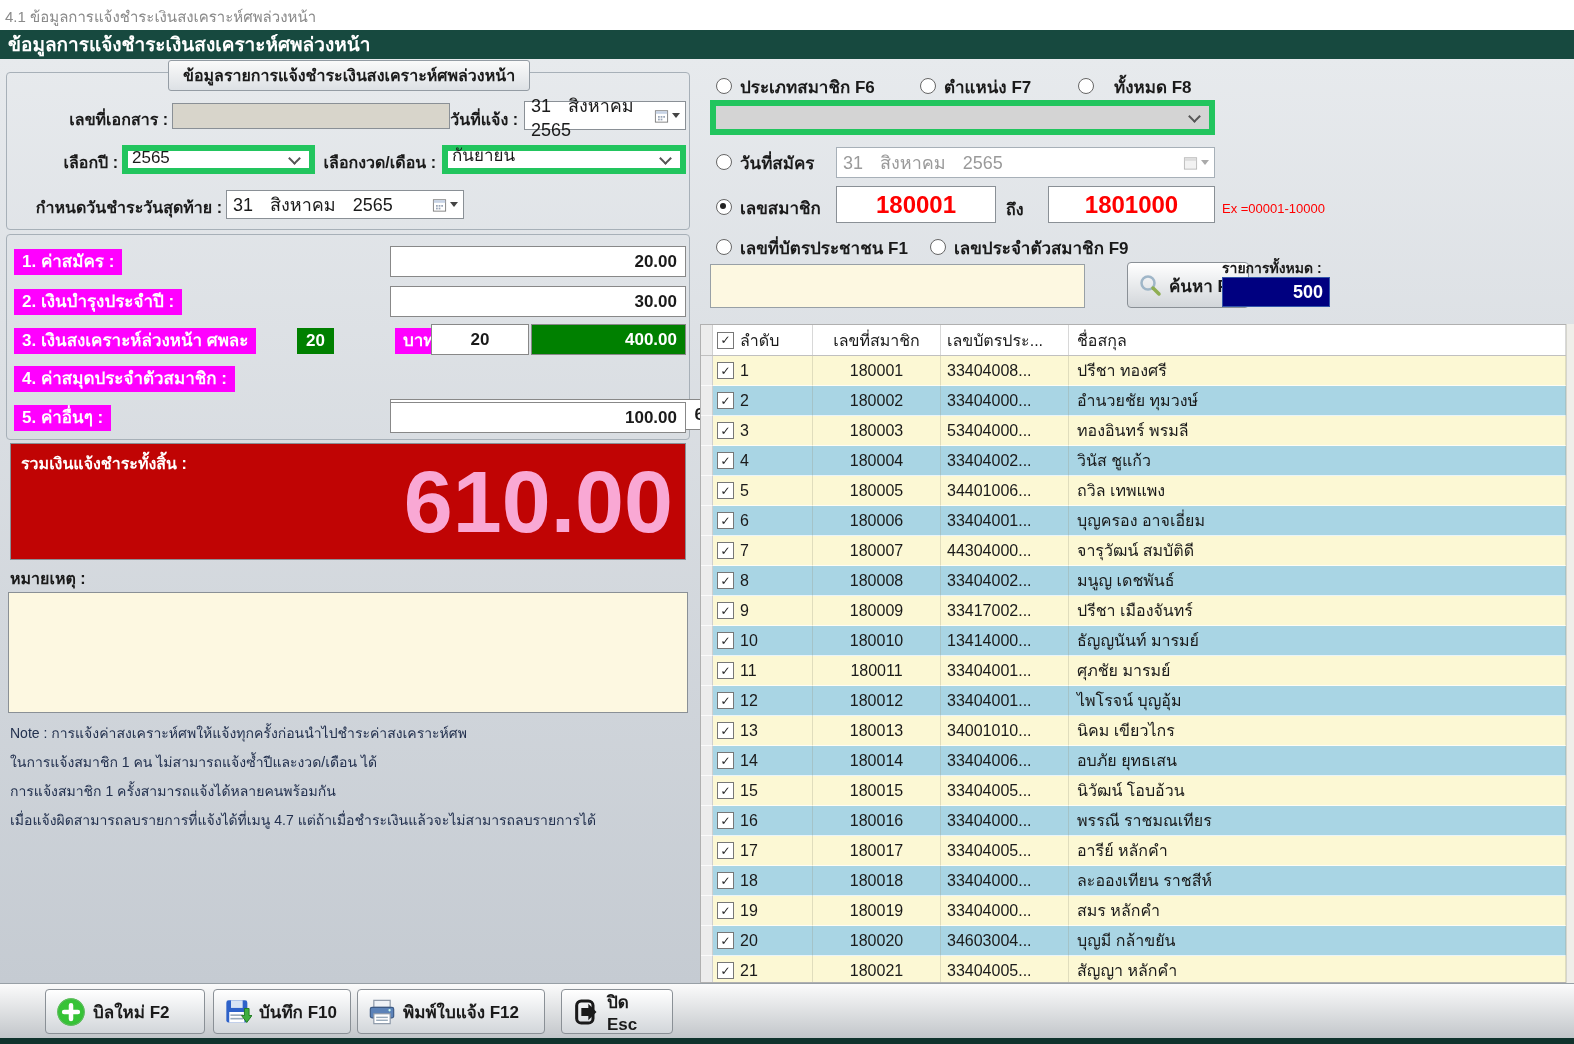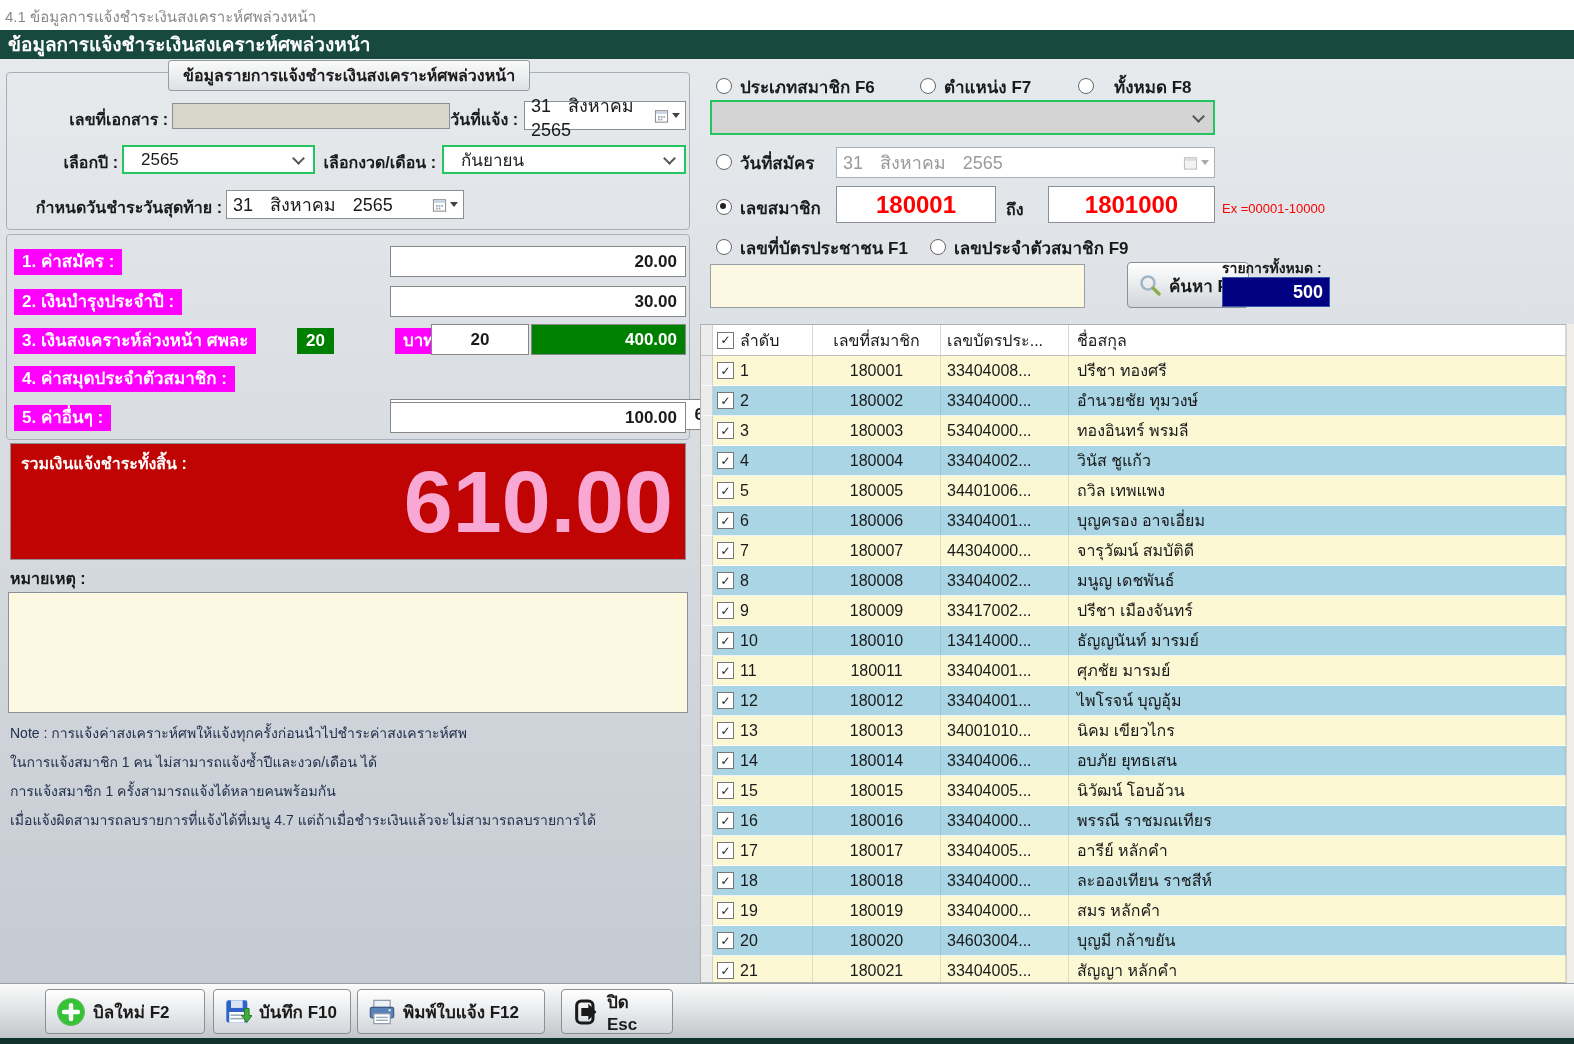--- a/index.html
+++ b/index.html
@@ -22,22 +22,22 @@
                border:1px solid #949ca4;border-radius:3px;font-weight:bold;font-size:16px;}
   .flabel{position:absolute;font-size:16px;font-weight:bold;text-align:right;}
   .inp{position:absolute;background:#fff;border:1px solid #8a9096;box-sizing:border-box;font-size:17px;}
   .inp-disabled{background:#d8d5cb;}
   .datebox{display:flex;align-items:center;padding-left:6px;}
   .datebox .date-text{flex:1;word-spacing:12px;font-size:18px;}
   .datebox.disabled .date-text{color:#9a9a9a;}
   .cal-wrap{display:flex;align-items:center;gap:3px;padding-right:5px;}
   .arr-down{width:0;height:0;border-left:4px solid transparent;border-right:4px solid transparent;border-top:5px solid #444;}
   .disabled .arr-down{border-top-color:#aaa;}
-  .combo{position:absolute;background:#fff;border:2px solid #22c55e;box-sizing:border-box;font-size:17px;
-         display:flex;align-items:center;padding-left:17px;}
+  .combo{position:absolute;background:#fff;border:6px solid #22c55e;box-sizing:border-box;font-size:17px;
+         display:flex;align-items:flex-end;padding-left:4px;}
   .combo.disabled{background:#d4d4d4;}
   .chev{position:absolute;right:10px;top:50%;width:7px;height:7px;margin-top:-6px;
         border-right:2px solid #555;border-bottom:2px solid #555;transform:rotate(45deg);}
 
   
   .itemsbox{position:absolute;left:6px;top:234px;width:684px;height:206px;border:1px solid #a7b0b8;border-radius:4px;box-sizing:border-box;}
   .mlabel{position:absolute;background:var(--magenta);color:#fff;font-weight:bold;font-size:17px;padding:3px 8px;line-height:20px;}
   .gbadge{position:absolute;background:var(--green);color:#fff;font-weight:bold;font-size:17px;padding:3px 9px;line-height:20px;}
   .vinput{position:absolute;background:#fff;border:1px solid #888;box-sizing:border-box;height:31px;
           font-size:17px;font-weight:bold;text-align:right;line-height:29px;padding-right:8px;}

